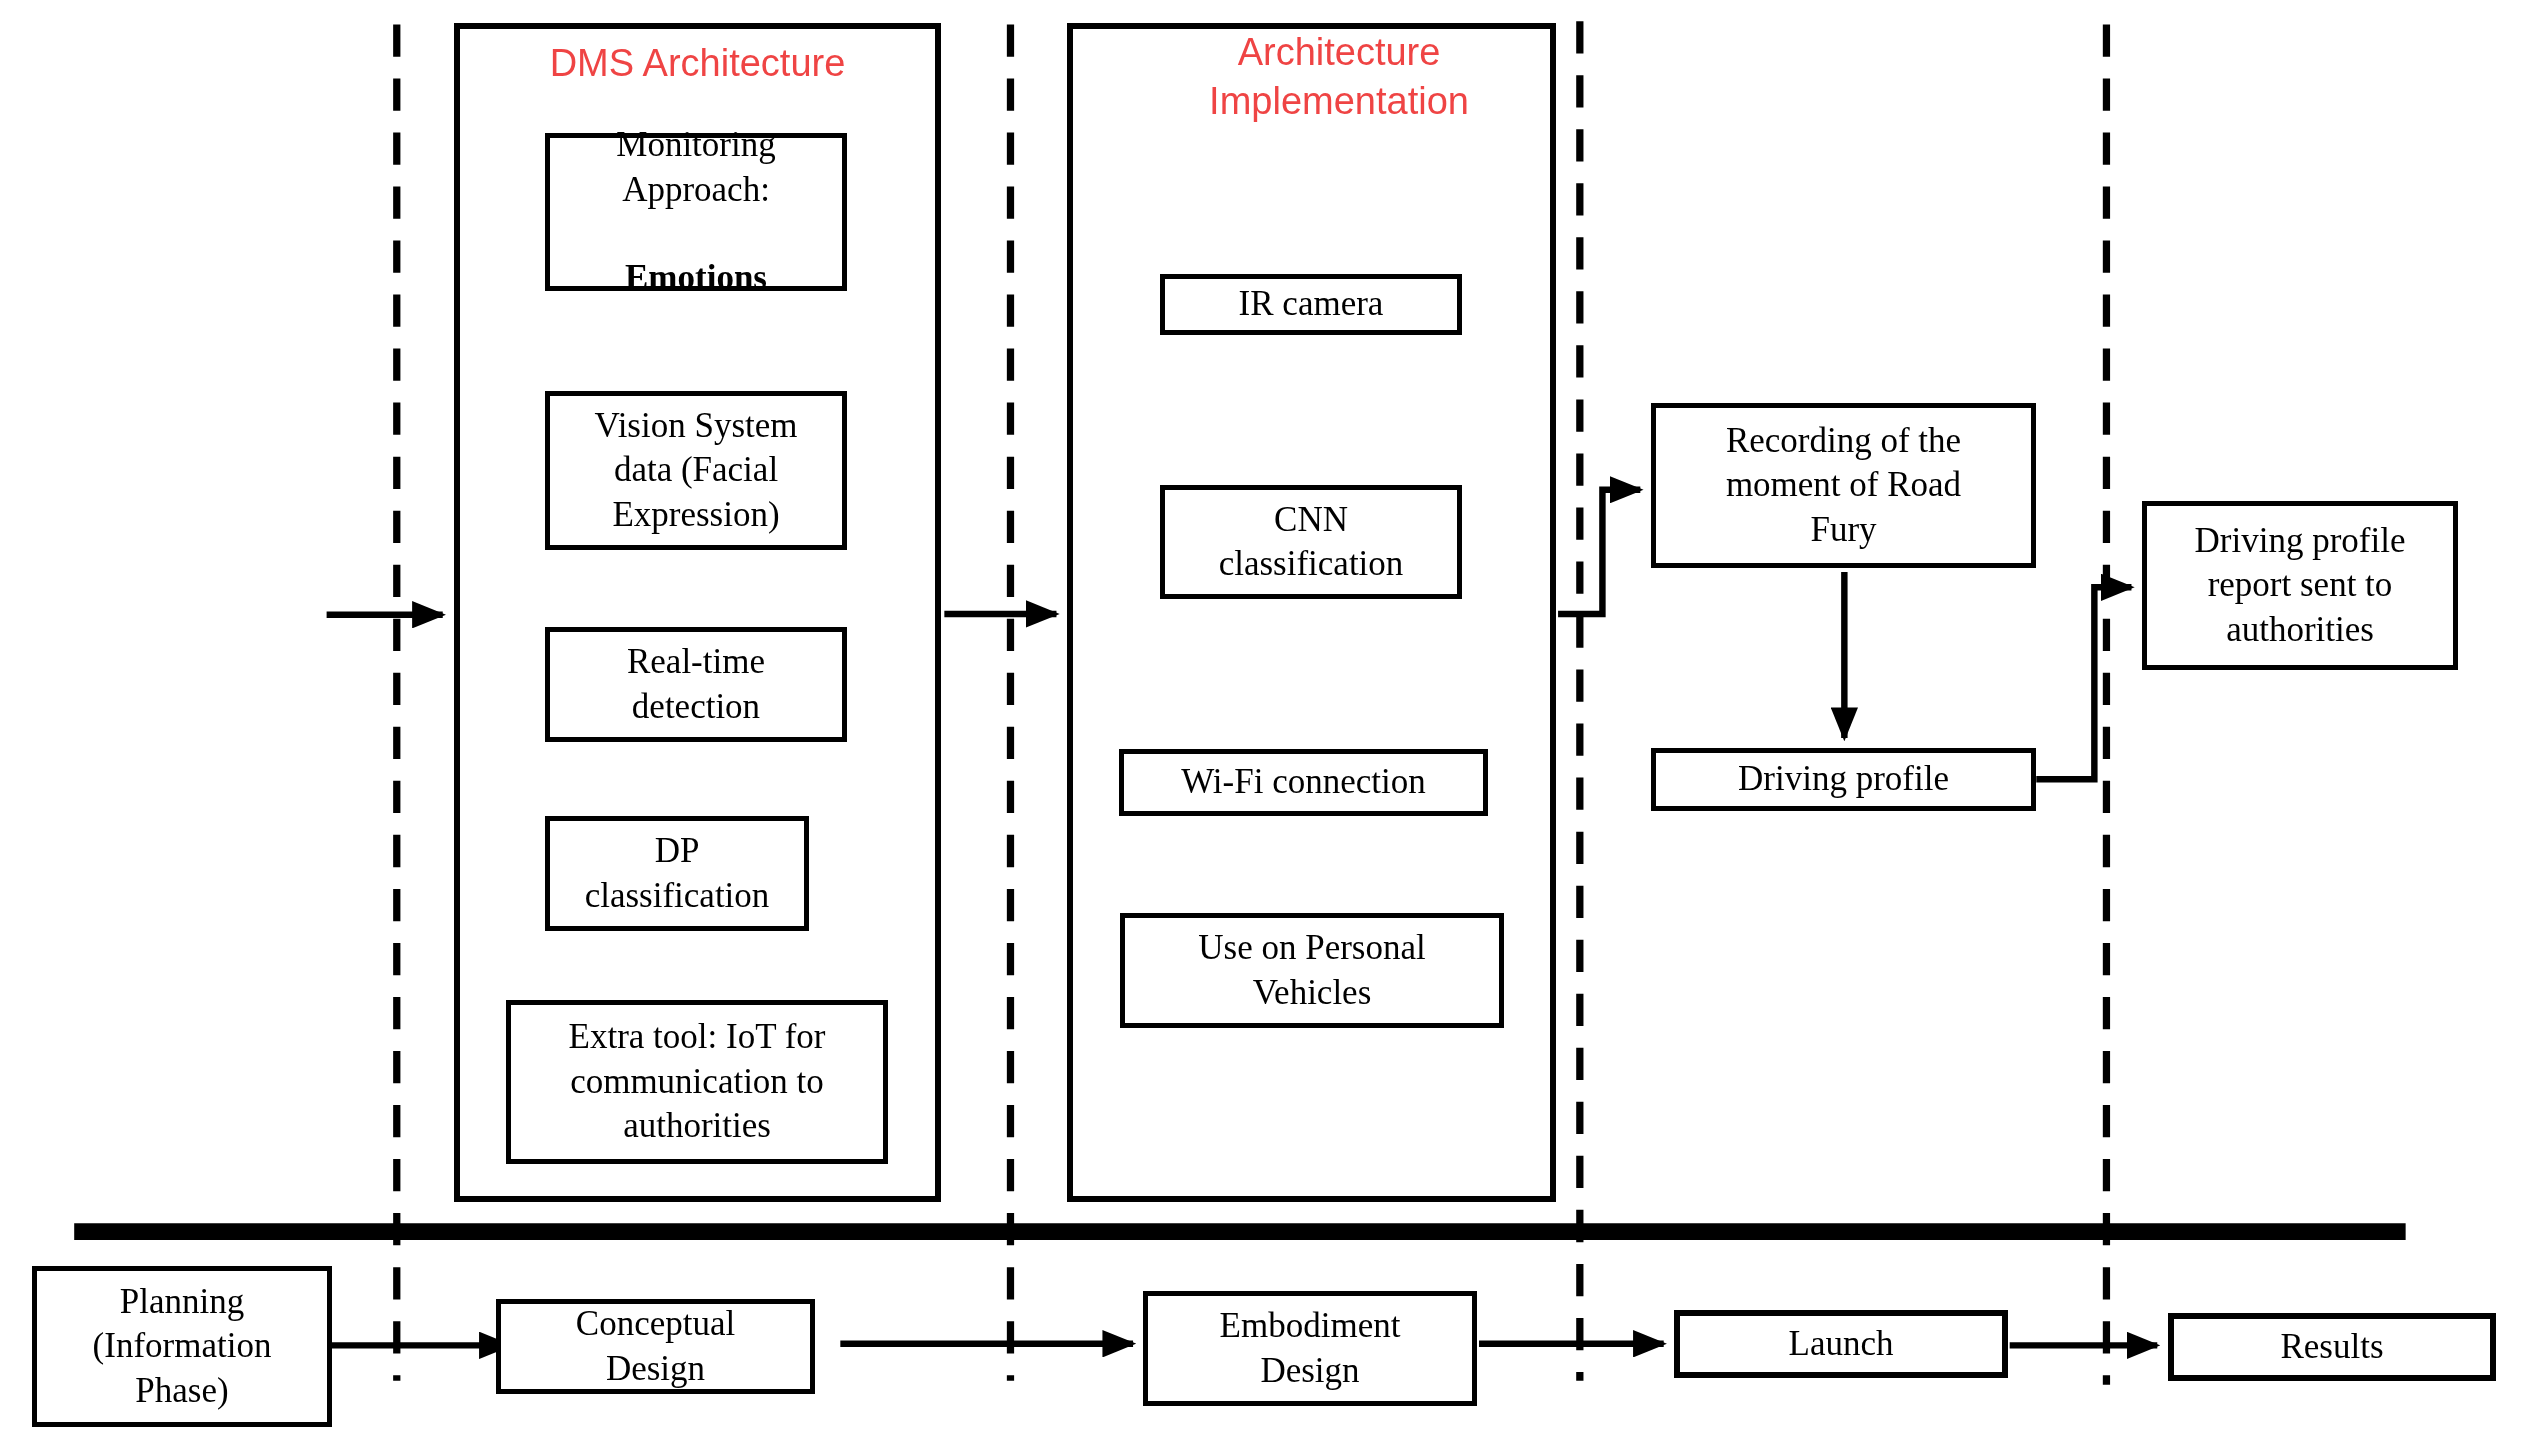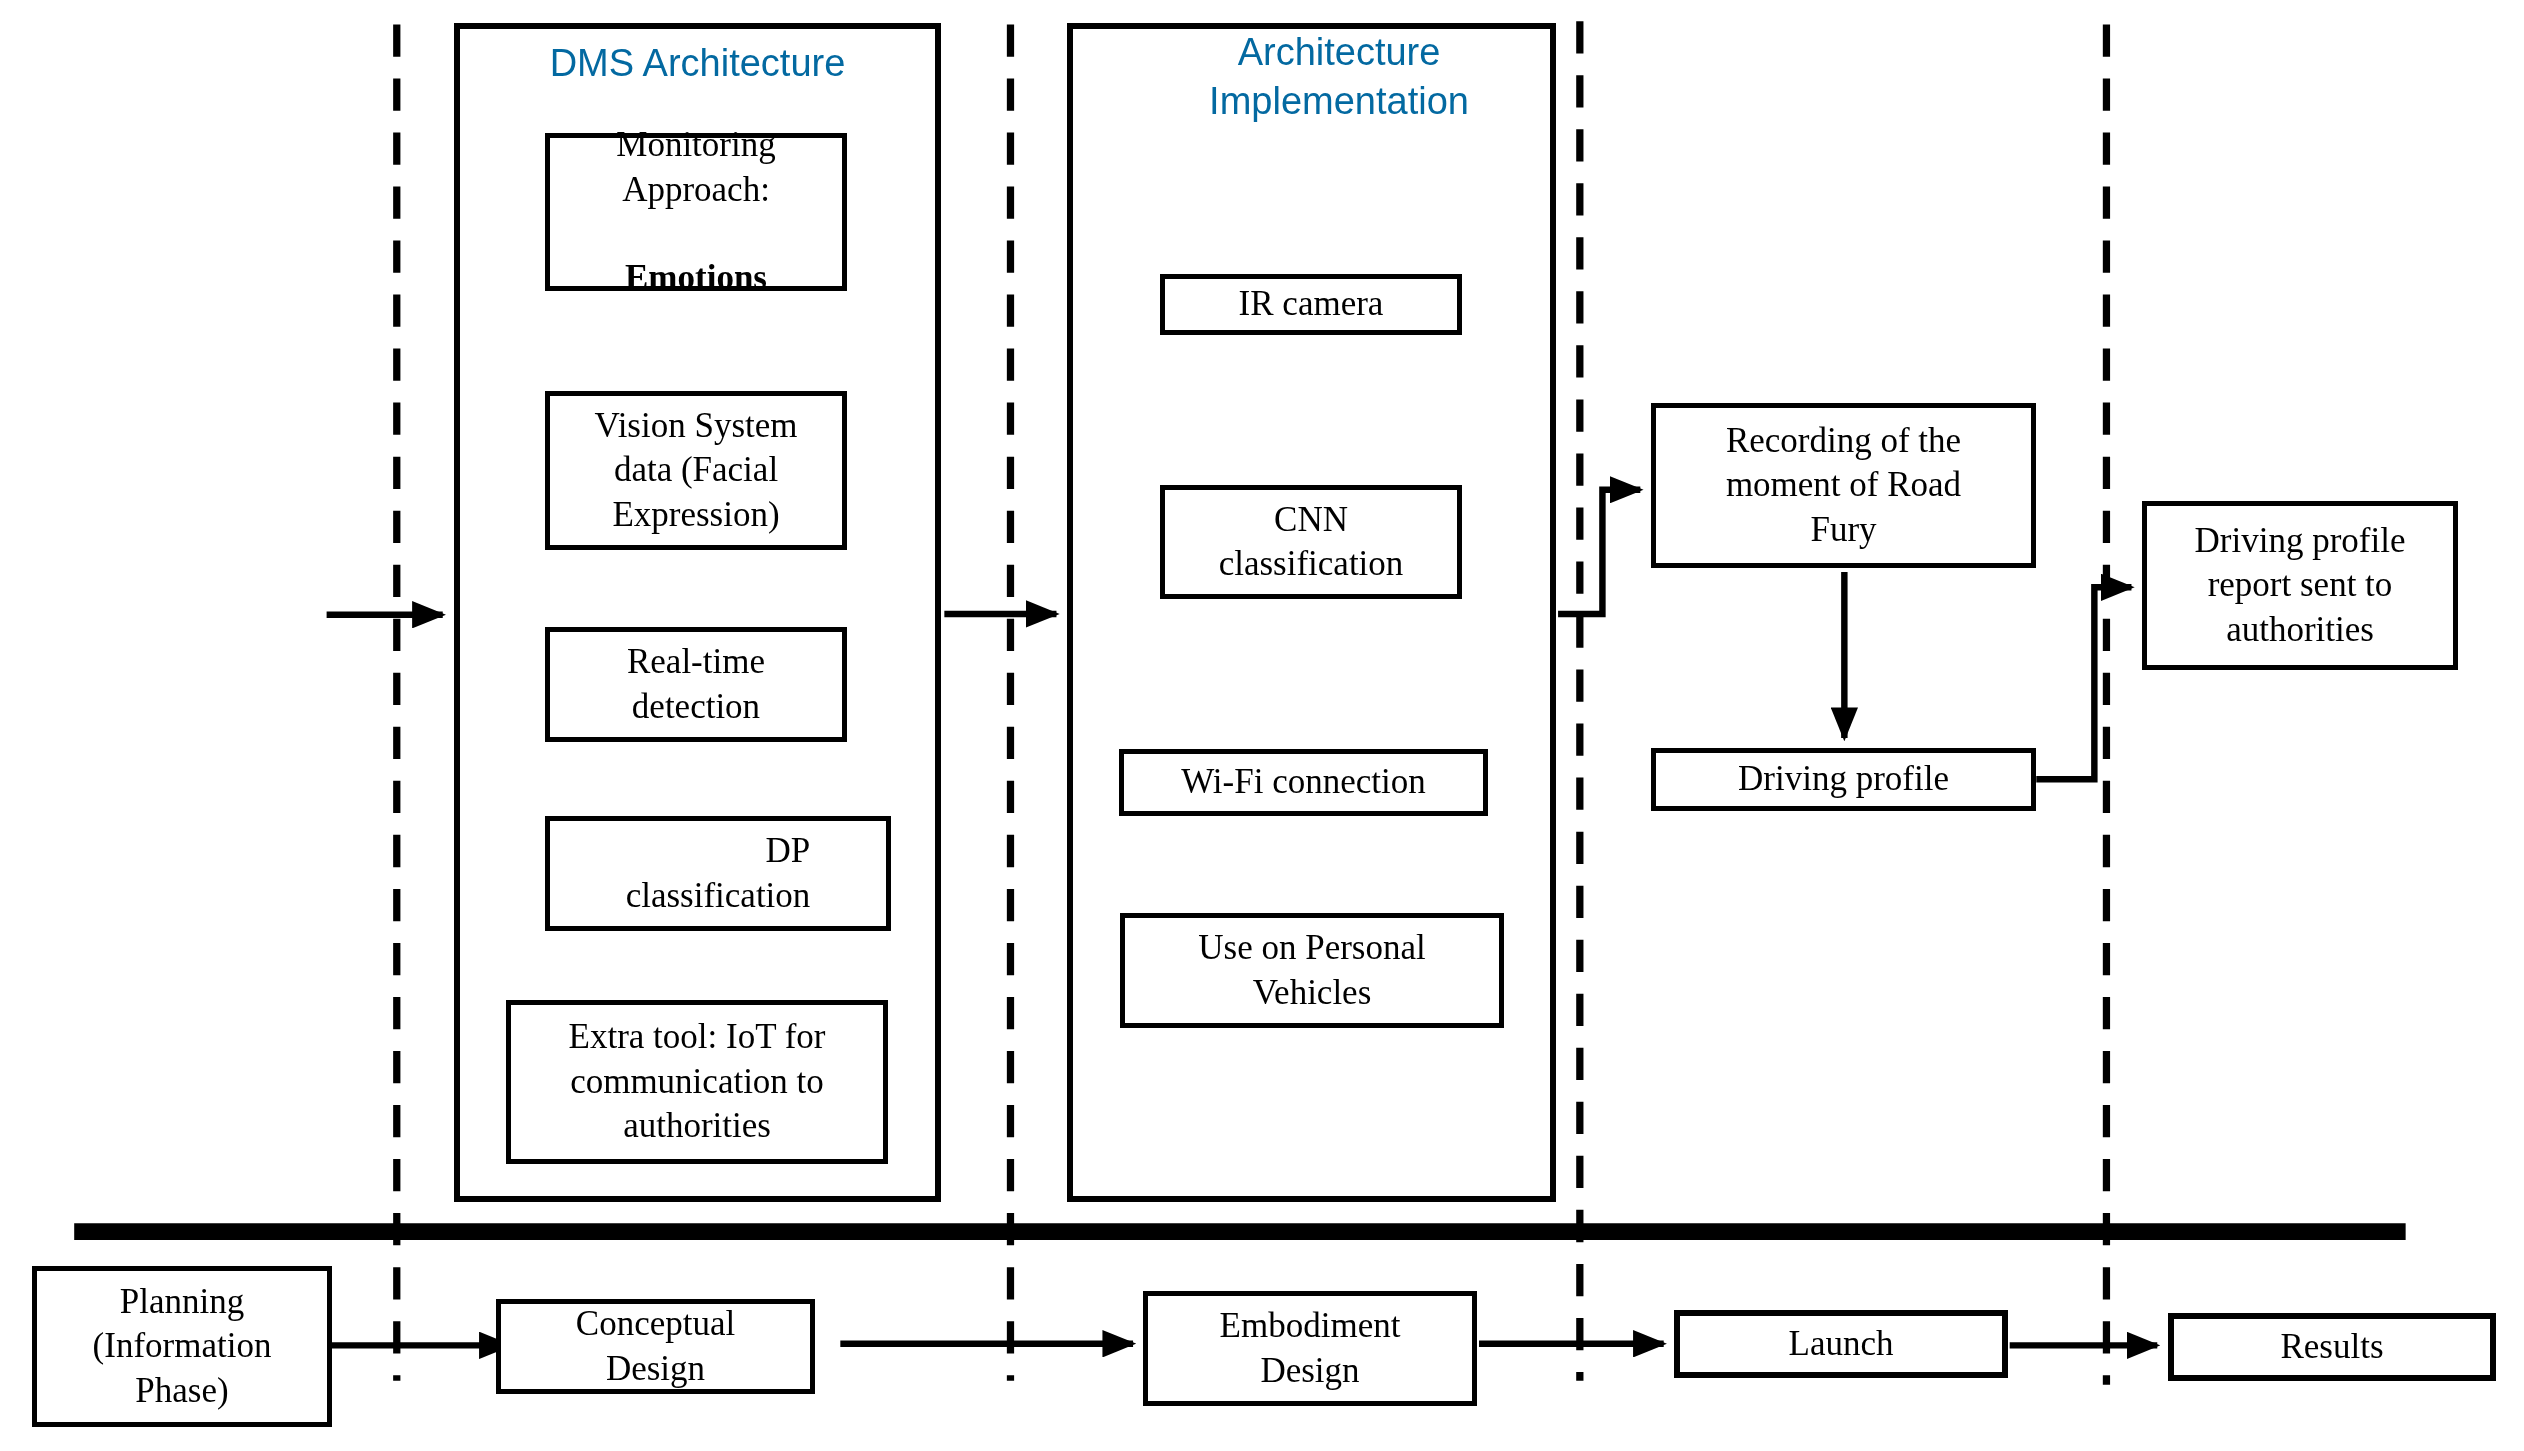--- a/index.html
+++ b/index.html
@@ -33,38 +33,38 @@
     box-sizing:border-box;
     border:6.5px solid #000000;
     background:#ffffff;
     z-index:1;
   }
   .container-title{
     position:absolute;
     text-align:center;
     font-size:38px;
     line-height:1.3;
-    color:#0369a1;
+    color:#ef4444;
     white-space:pre-line;
     z-index:2;
   }
   .stack{display:block;}
   .stack .plain{display:block;}
   .stack .bold{display:block;font-weight:bold;}
 
   
   #detection-box{left:24px;top:489px;width:302px;height:250px;}
 
   
   #dms-container{left:454px;top:22.6px;width:487px;height:1179px;}
   #dms-title{left:454px;top:39px;width:487px;}
   #dms-step-0{left:545px;top:133px;width:302px;height:158px;}
   #dms-step-1{left:545px;top:391px;width:302px;height:159px;}
   #dms-step-2{left:545px;top:627px;width:302px;height:115px;}
-  #dms-step-3{left:545px;top:816px;width:346px;height:115px;text-align:right;}
+  #dms-step-3{left:545px;top:816px;width:264px;height:115px;}
   #dms-step-4{left:506px;top:1000px;width:382px;height:164px;}
 
   
   #impl-container{left:1067px;top:22.6px;width:489px;height:1179px;}
   #impl-title{left:1067px;top:28px;width:544px;}
   #impl-item-0{left:1160px;top:274px;width:302px;height:61px;}
   #impl-item-1{left:1160px;top:485px;width:302px;height:114px;}
   #impl-item-2{left:1119px;top:749px;width:369px;height:67px;}
   #impl-item-3{left:1120px;top:913px;width:384px;height:115px;}
 

